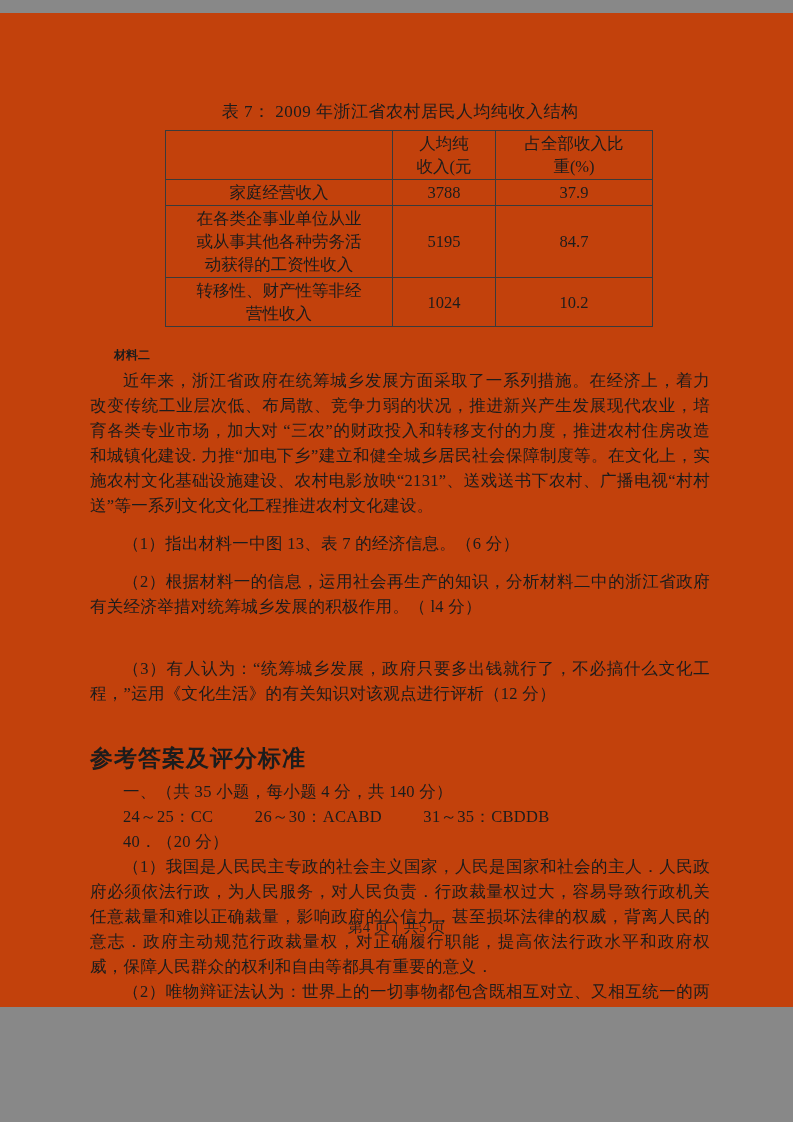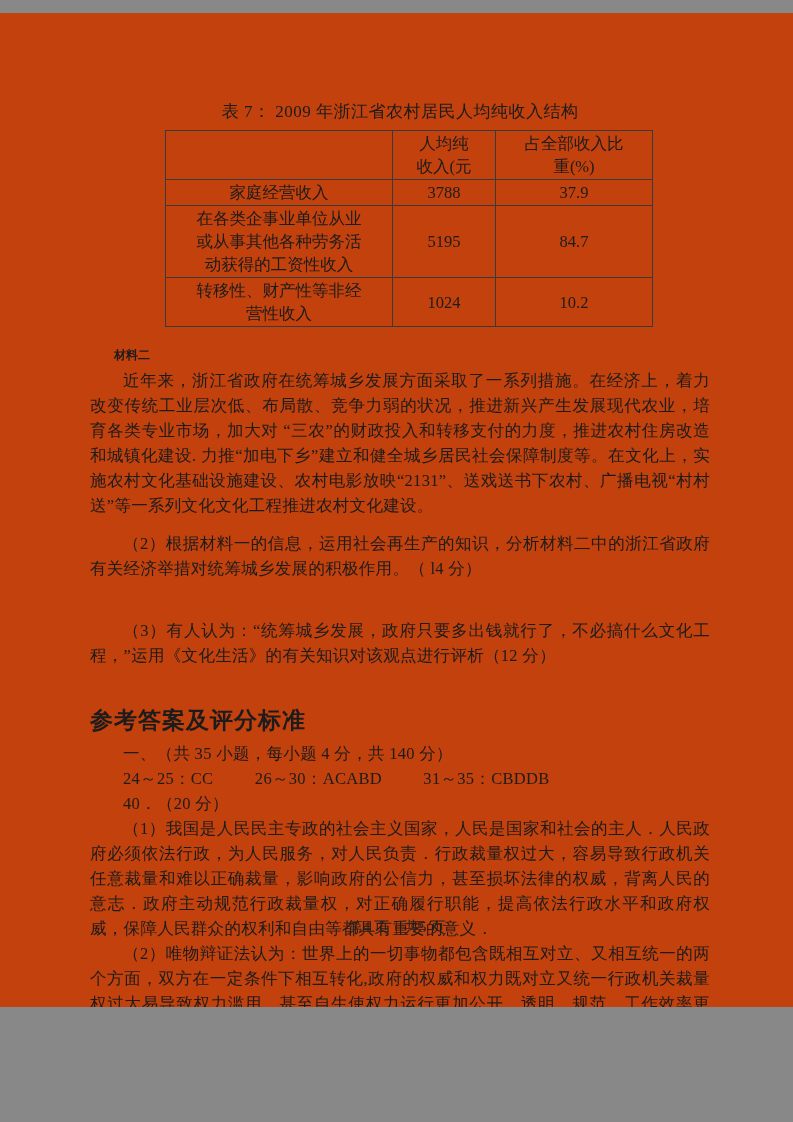--- a/index.html
+++ b/index.html
@@ -123,20 +123,21 @@
           <td class="row-label-left">转移性、财产性等非经营性收入</td>
           <td>1024</td>
           <td>10.2</td>
         </tr>
       </tbody>
     </table>
 
     <div class="material-heading">材料二</div>
     <p class="body-line indent">近年来，浙江省政府在统筹城乡发展方面采取了一系列措施。在经济上，着力改变传统工业层次低、布局散、竞争力弱的状况，推进新兴产生发展现代农业，培育各类专业市场，加大对 “三农”的财政投入和转移支付的力度，推进农村住房改造和城镇化建设. 力推“加电下乡”建立和健全城乡居民社会保障制度等。在文化上，实施农村文化基础设施建设、农村电影放映“2131”、送戏送书下农村、广播电视“村村送”等一系列文化文化工程推进农村文化建设。</p>
 
+    <p class="body-line indent q1">（1）指出材料一中图 13、表 7 的经济信息。（6 分）</p>
     <p class="body-line indent q2">（2）根据材料一的信息，运用社会再生产的知识，分析材料二中的浙江省政府有关经济举措对统筹城乡发展的积极作用。（ l4 分）</p>
     <p class="body-line indent q3">（3）有人认为：“统筹城乡发展，政府只要多出钱就行了，不必搞什么文化工程，”运用《文化生活》的有关知识对该观点进行评析（12 分）</p>
 
     <h1 class="answer-heading">参考答案及评分标准</h1>
 
     <p class="body-line indent">一、（共 35 小题，每小题 4 分，共 140 分）</p>
 
     <p class="body-line indent mc-line">
       <span class="mc-group">24～25：CC</span>
       <span class="mc-group">26～30：ACABD</span>

